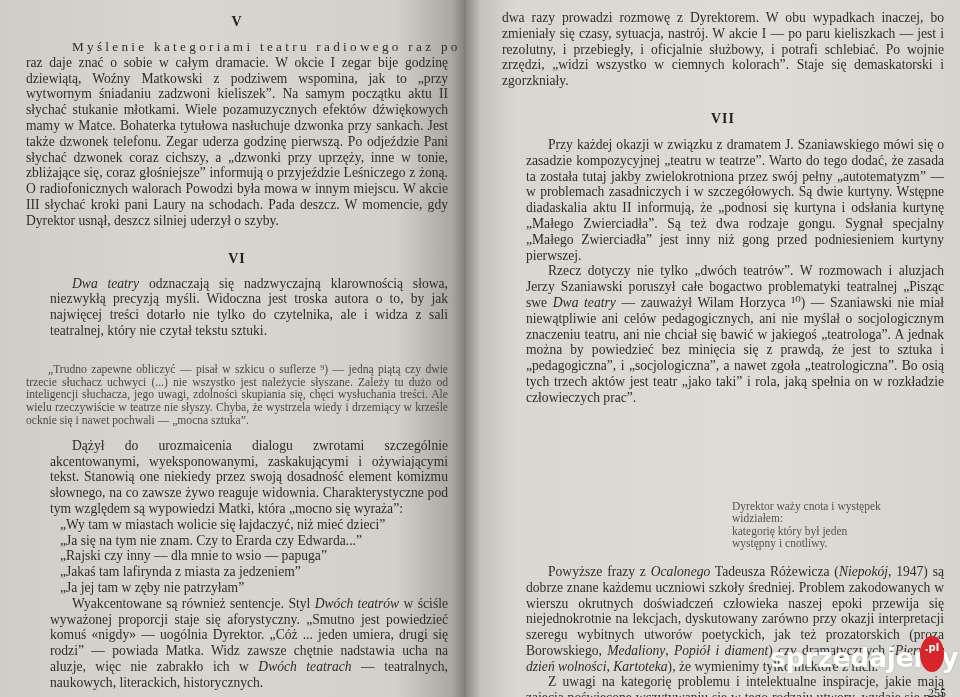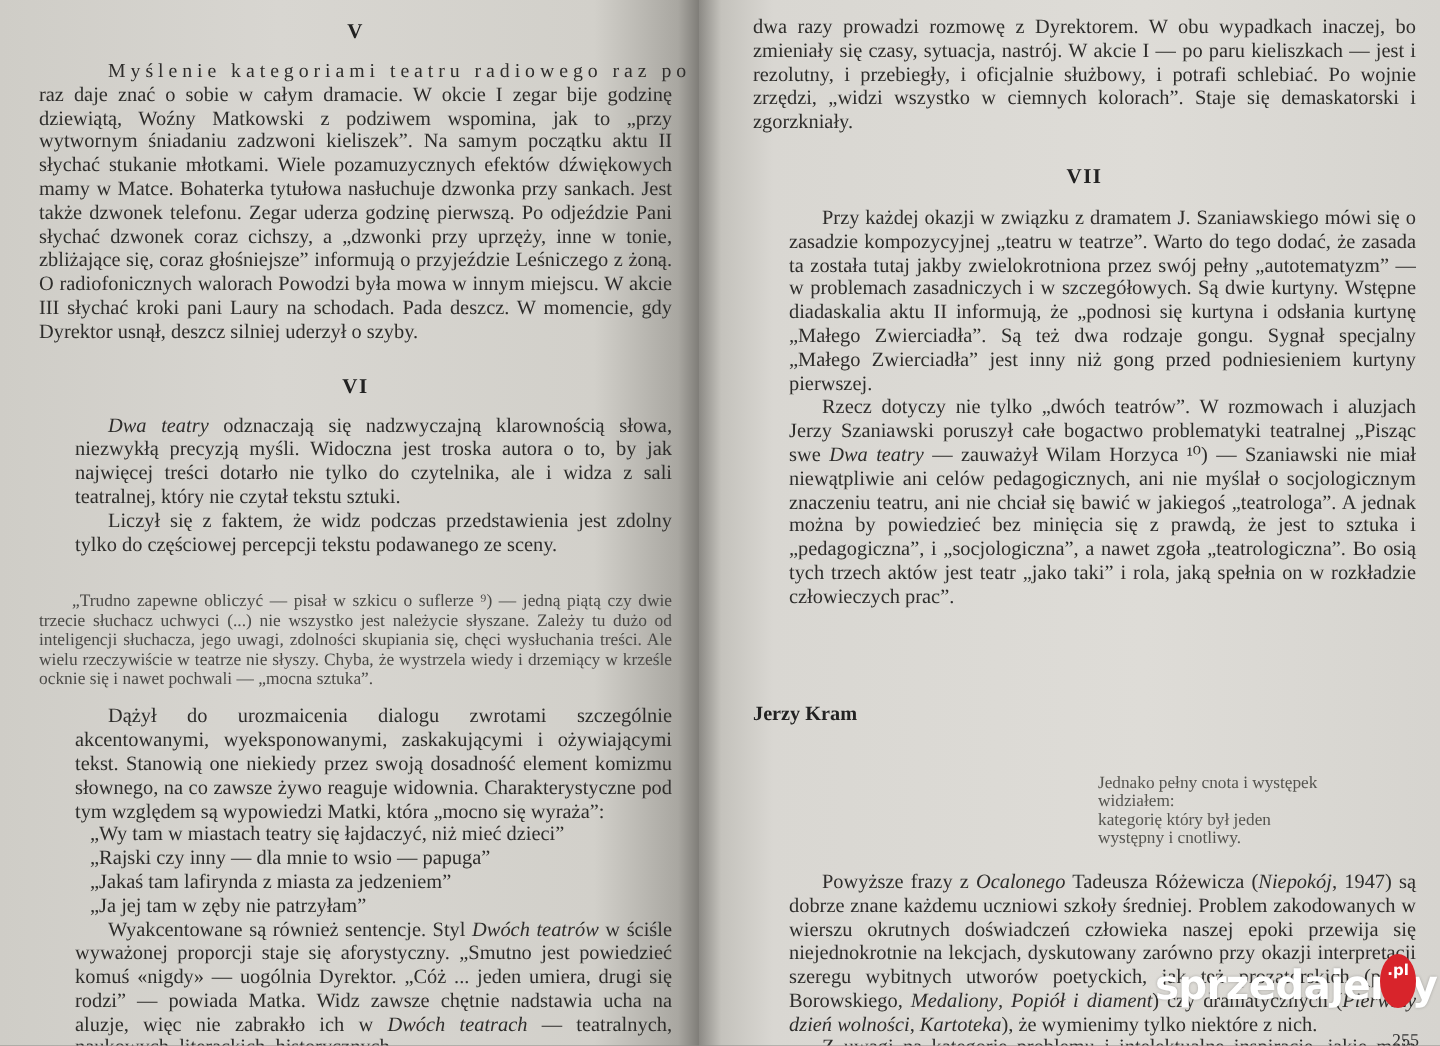--- a/index.html
+++ b/index.html
@@ -58,50 +58,49 @@
     <div style="height:14px"></div>
     <h2 class="heading">V</h2>
     <div style="height:9px"></div>
     <p class="indent spaced" style="text-align:left;white-space:nowrap;font-size:13.2px">Myślenie kategoriami teatru radiowego raz po</p>
     <p>raz daje znać o sobie w całym dramacie. W okcie I zegar bije godzinę dziewiątą, Woźny Matkowski z podziwem wspomina, jak to „przy wytwornym śniadaniu zadzwoni kieliszek”. Na samym początku aktu II słychać stukanie młotkami. Wiele pozamuzycznych efektów dźwiękowych mamy w Matce. Bohaterka tytułowa nasłuchuje dzwonka przy sankach. Jest także dzwonek telefonu. Zegar uderza godzinę pierwszą. Po odjeździe Pani słychać dzwonek coraz cichszy, a „dzwonki przy uprzęży, inne w tonie, zbliżające się, coraz głośniejsze” informują o przyjeździe Leśniczego z żoną. O radiofonicznych walorach Powodzi była mowa w innym miejscu. W akcie III słychać kroki pani Laury na schodach. Pada deszcz. W momencie, gdy Dyrektor usnął, deszcz silniej uderzył o szyby.</p>
 
     <div style="height:22px"></div>
     <h2 class="heading">VI</h2>
     <div style="height:9px"></div>
     <p class="indent"><i>Dwa teatry</i><span> odznaczają się nadzwyczajną klarownością słowa, niezwykłą precyzją myśli. Widoczna jest troska autora o to, by jak najwięcej treści dotarło nie tylko do czytelnika, ale i widza z sali teatralnej, który nie czytał tekstu sztuki.</span></p>
-    <p class="indent">Liczył się z faktem, że widz podczas przedstawienia jest zdolny tylko do częściowej percepcji tekstu podawanego ze sceny.</p>
     <p class="quote-small">„Trudno zapewne obliczyć — pisał w szkicu o suflerze ⁹) — jedną piątą czy dwie trzecie słuchacz uchwyci (...) nie wszystko jest należycie słyszane. Zależy tu dużo od inteligencji słuchacza, jego uwagi, zdolności skupiania się, chęci wysłuchania treści. Ale wielu rzeczywiście w teatrze nie słyszy. Chyba, że wystrzela wiedy i drzemiący w krześle ocknie się i nawet pochwali — „mocna sztuka”.</p>
     <div style="height:10px"></div>
     <p class="indent">Dążył do urozmaicenia dialogu zwrotami szczególnie akcentowanymi, wyeksponowanymi, zaskakującymi i ożywiającymi tekst. Stanowią one niekiedy przez swoją dosadność element komizmu słownego, na co zawsze żywo reaguje widownia. Charakterystyczne pod tym względem są wypowiedzi Matki, która „mocno się wyraża”:</p>
     <div class="dialogue">
-      <div>„Wy tam w miastach teatry się łajdaczyć, niż mieć dzieci”</div>
+      <div>„Wy tam w miastach wolicie się łajdaczyć, niż mieć dzieci”</div>
+      <div>„Ja się na tym nie znam. Czy to Erarda czy Edwarda...”</div>
       <div>„Rajski czy inny — dla mnie to wsio — papuga”</div>
       <div>„Jakaś tam lafirynda z miasta za jedzeniem”</div>
       <div>„Ja jej tam w zęby nie patrzyłam”</div>
     </div>
     <p class="indent"><span>Wyakcentowane są również sentencje. Styl </span><i>Dwóch teatrów</i><span> w ściśle wyważonej proporcji staje się aforystyczny. „Smutno jest powiedzieć komuś «nigdy» — uogólnia Dyrektor. „Cóż ... jeden umiera, drugi się rodzi” — powiada Matka. Widz zawsze chętnie nadstawia ucha na aluzje, więc nie zabrakło ich w </span><i>Dwóch teatrach</i><span> — teatralnych, naukowych, literackich, historycznych.</span></p>
 
   </div>
 
   <div class="page page-right">
     <div style="height:10px"></div>
     <p>dwa razy prowadzi rozmowę z Dyrektorem. W obu wypadkach inaczej, bo zmieniały się czasy, sytuacja, nastrój. W akcie I — po paru kieliszkach — jest i rezolutny, i przebiegły, i oficjalnie służbowy, i potrafi schlebiać. Po wojnie zrzędzi, „widzi wszystko w ciemnych kolorach”. Staje się demaskatorski i zgorzkniały.</p>
 
     <div style="height:22px"></div>
     <h2 class="heading">VII</h2>
     <div style="height:10px"></div>
     <p class="indent">Przy każdej okazji w związku z dramatem J. Szaniawskiego mówi się o zasadzie kompozycyjnej „teatru w teatrze”. Warto do tego dodać, że zasada ta została tutaj jakby zwielokrotniona przez swój pełny „autotematyzm” — w problemach zasadniczych i w szczegółowych. Są dwie kurtyny. Wstępne diadaskalia aktu II informują, że „podnosi się kurtyna i odsłania kurtynę „Małego Zwierciadła”. Są też dwa rodzaje gongu. Sygnał specjalny „Małego Zwierciadła” jest inny niż gong przed podniesieniem kurtyny pierwszej.</p>
     <p class="indent"><span>Rzecz dotyczy nie tylko „dwóch teatrów”. W rozmowach i aluzjach Jerzy Szaniawski poruszył całe bogactwo problematyki teatralnej „Pisząc swe </span><i>Dwa teatry</i><span> — zauważył Wilam Horzyca ¹⁰) — Szaniawski nie miał niewątpliwie ani celów pedagogicznych, ani nie myślał o socjologicznym znaczeniu teatru, ani nie chciał się bawić w jakiegoś „teatrologa”. A jednak można by powiedzieć bez minięcia się z prawdą, że jest to sztuka i „pedagogiczna”, i „socjologiczna”, a nawet zgoła „teatrologiczna”. Bo osią tych trzech aktów jest teatr „jako taki” i rola, jaką spełnia on w rozkładzie człowieczych prac”.</span></p>
 
     <div style="height:62px"></div>
-    <h3 class="author">Jerzy Kram</h3>
     <div style="height:12px"></div>
     <div style="height:20px"></div>
     <div class="epigraph">
-      <div>Jednako pełny cnota i występek</div>
+      <div>Dyrektor waży cnota i występek</div>
       <div>widziałem:</div>
       <div>kategorię który był jeden</div>
       <div>występny i cnotliwy.</div>
     </div>
     <div style="height:14px"></div>
     <p class="indent"><span>Powyższe frazy z </span><i>Ocalonego</i><span> Tadeusza Różewicza (</span><i>Niepokój</i><span>, 1947) są dobrze znane każdemu uczniowi szkoły średniej. Problem zakodowanych w wierszu okrutnych doświadczeń człowieka naszej epoki przewija się niejednokrotnie na lekcjach, dyskutowany zarówno przy okazji interpretacji szeregu wybitnych utworów poetyckich, jak też prozatorskich (proza Borowskiego, </span><i>Medaliony</i><span>, </span><i>Popiół i diament</i><span>) czy dramatycznych (</span><i>Pierwszy dzień wolności</i><span>, </span><i>Kartoteka</i><span>), że wymienimy tylko niektóre z nich.</span></p>
     <p class="indent">Z uwagi na kategorię problemu i intelektualne inspiracje, jakie mają zajęcia poświęcone wczytywaniu się w tego rodzaju utwory, wydaje się pod każdym względem celowe poszerzenie kręgu literackich re-</p>
 
     <div class="pagenum">255</div>
   </div>

